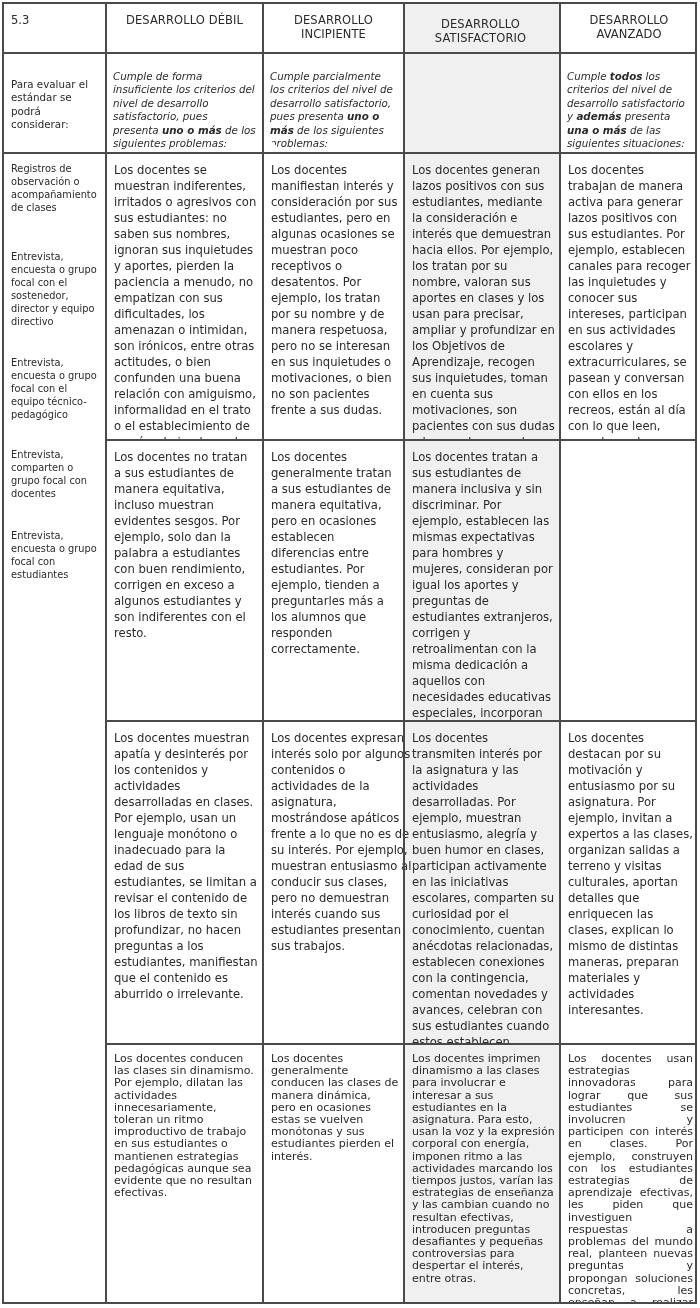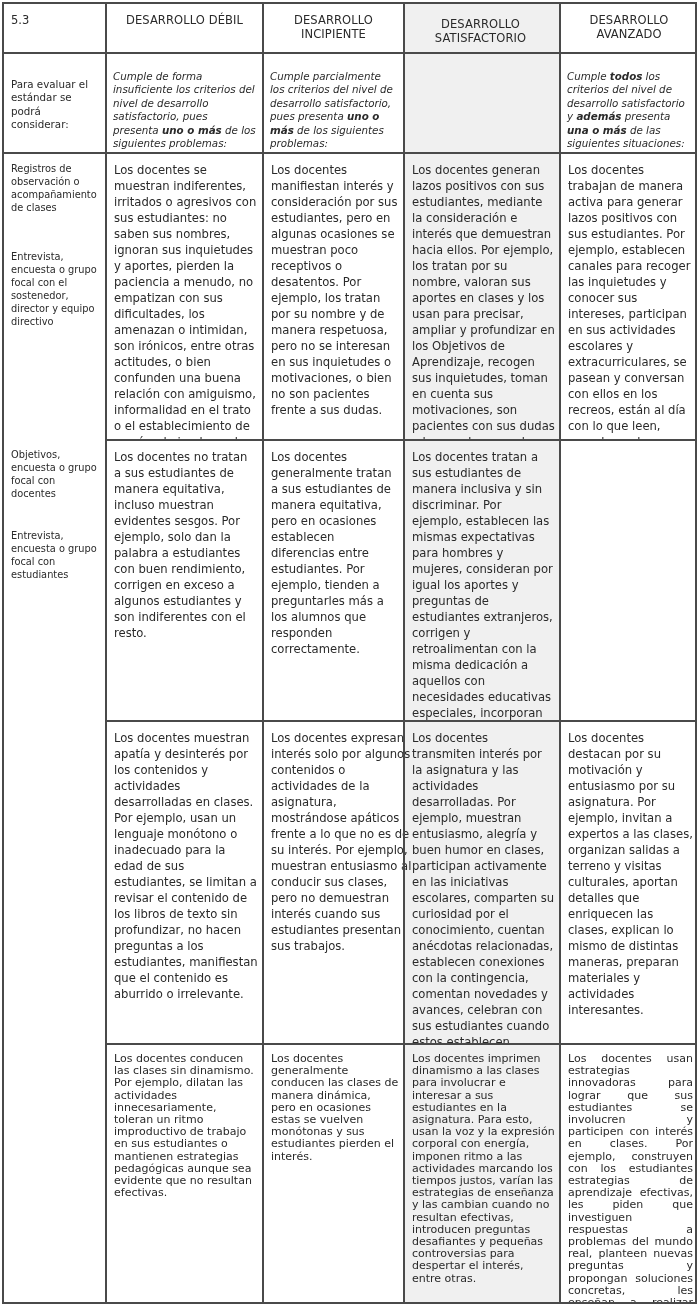--- a/index.html
+++ b/index.html
@@ -29,28 +29,29 @@
   <div class="cell shade" style="left:401px; top:0; width:154px; height:1298px;"></div>
 
   <div class="cell num" style="left:0; top:0; width:101px; height:48px;">5.3</div>
   <div class="cell hdr" style="left:103px; top:0; width:155px; height:48px;">DESARROLLO DÉBIL</div>
   <div class="cell hdr" style="left:260px; top:0; width:139px; height:48px; padding-left:14px; padding-right:14px;">DESARROLLO INCIPIENTE</div>
   <div class="cell hdr" style="left:401px; top:4px; width:139px; height:48px; padding-left:20px; padding-right:8px;">DESARROLLO SATISFACTORIO</div>
   <div class="cell hdr" style="left:557px; top:0; width:136px; height:48px; padding-left:12px; padding-right:12px;">DESARROLLO AVANZADO</div>
 
   <div class="cell eval" style="left:0; top:50px; width:101px; height:98px;margin-top:16px;">Para evaluar el estándar se podrá considerar:</div>
   <div class="cell intro" style="left:103px; top:50px; width:155px; height:98px;"><span>Cumple de forma insuficiente los criterios del nivel de desarrollo satisfactorio, pues presenta </span><b>uno o más</b><span> de los siguientes problemas:</span></div>
-  <div class="cell intro" style="left:260px; top:50px; width:139px; height:98px;"><span>Cumple parcialmente los criterios del nivel de desarrollo satisfactorio, pues presenta </span><b>uno o más</b><span> de los siguientes problemas:</span></div>
+  <div class="cell intro" style="left:260px; top:50px; width:139px; height:98px;border-radius:31px;"><span>Cumple parcialmente los criterios del nivel de desarrollo satisfactorio, pues presenta </span><b>uno o más</b><span> de los siguientes problemas:</span></div>
   <div class="cell intro" style="left:401px; top:50px; width:154px; height:98px;"></div>
   <div class="cell intro" style="left:557px; top:50px; width:136px; height:98px;"><span>Cumple </span><b>todos</b><span> los criterios del nivel de desarrollo satisfactorio y </span><b>además</b><span> presenta </span><b>una o más</b><span> de las siguientes situaciones:</span></div>
 
   <div class="cell" style="left:0; top:150px; width:101px; height:1148px;">
     <div class="crit" style="top:8px;">Registros de observación o acompañamiento de clases</div>
     <div class="crit" style="top:96px;">Entrevista, encuesta o grupo focal con el sostenedor, director y equipo directivo</div>
-    <div class="crit" style="top:294px;">Objetivos, encuesta o grupo focal con docentes</div>
+    <div class="crit" style="top:202px;">Entrevista, encuesta o grupo focal con el equipo técnico-pedagógico</div>
+    <div class="crit" style="top:294px;">Entrevista, comparten o grupo focal con docentes</div>
     <div class="crit" style="top:375px;">Entrevista, encuesta o grupo focal con estudiantes</div>
   </div>
 
   <div class="cell txt" style="left:103px; top:150px; width:155px; height:285px;">Los docentes se muestran indiferentes, irritados o agresivos con sus estudiantes: no saben sus nombres, ignoran sus inquietudes y aportes, pierden la paciencia a menudo, no empatizan con sus dificultades, los amenazan o intimidan, son irónicos, entre otras actitudes, o bien confunden una buena relación con amiguismo, informalidad en el trato o el establecimiento de un vínculo inadecuado.</div>
   <div class="cell txt" style="left:260px; top:150px; width:139px; height:285px;">Los docentes manifiestan interés y consideración por sus estudiantes, pero en algunas ocasiones se muestran poco receptivos o desatentos. Por ejemplo, los tratan por su nombre y de manera respetuosa, pero no se interesan en sus inquietudes o motivaciones, o bien no son pacientes frente a sus dudas.</div>
   <div class="cell txt" style="left:401px; top:150px; width:154px; height:285px;">Los docentes generan lazos positivos con sus estudiantes, mediante la consideración e interés que demuestran hacia ellos. Por ejemplo, los tratan por su nombre, valoran sus aportes en clases y los usan para precisar, ampliar y profundizar en los Objetivos de Aprendizaje, recogen sus inquietudes, toman en cuenta sus motivaciones, son pacientes con sus dudas y los ayudan cuando presentan dificultades.</div>
   <div class="cell txt" style="left:557px; top:150px; width:136px; height:285px;">Los docentes trabajan de manera activa para generar lazos positivos con sus estudiantes. Por ejemplo, establecen canales para recoger las inquietudes y conocer sus intereses, participan en sus actividades escolares y extracurriculares, se pasean y conversan con ellos en los recreos, están al día con lo que leen, escuchan y hacen.</div>
 
   <div class="cell txt" style="left:103px; top:437px; width:155px; height:279px;">Los docentes no tratan a sus estudiantes de manera equitativa, incluso muestran evidentes sesgos. Por ejemplo, solo dan la palabra a estudiantes con buen rendimiento, corrigen en exceso a algunos estudiantes y son indiferentes con el resto.</div>
   <div class="cell txt" style="left:260px; top:437px; width:139px; height:279px;">Los docentes generalmente tratan a sus estudiantes de manera equitativa, pero en ocasiones establecen diferencias entre estudiantes. Por ejemplo, tienden a preguntarles más a los alumnos que responden correctamente.</div>

